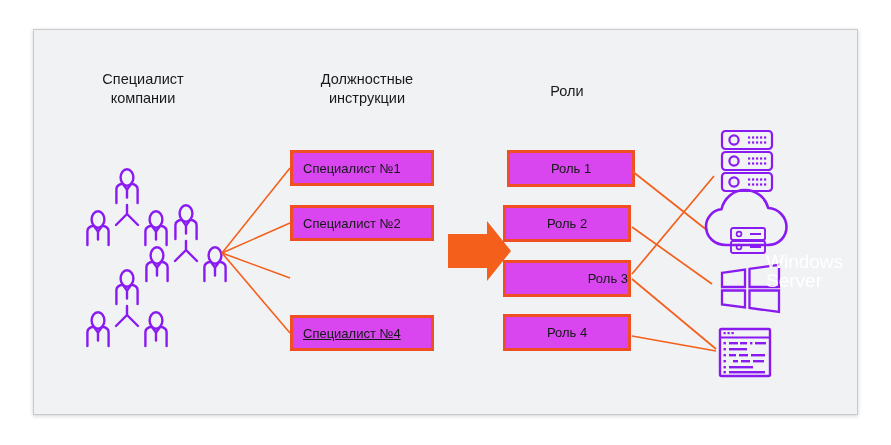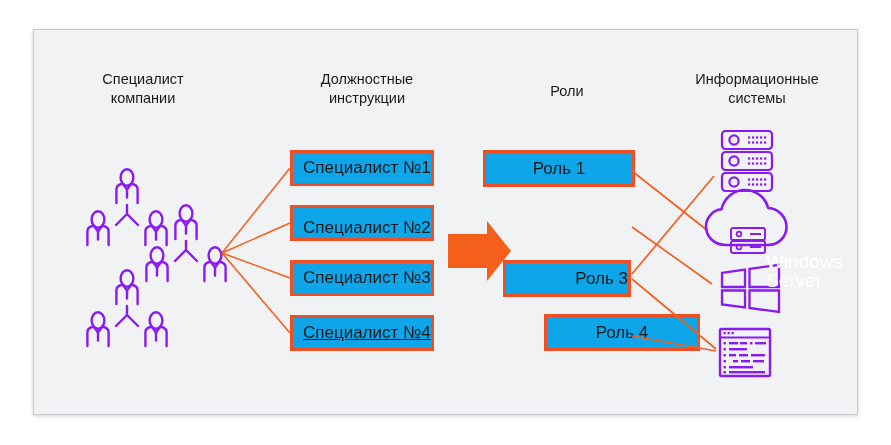--- a/index.html
+++ b/index.html
@@ -10,23 +10,23 @@
 
   #panel{position:absolute;left:33px;top:29px;width:825px;height:386px;
          background:#f1f2f4;border:1px solid #c9cacd;
          box-shadow:0 1px 4px rgba(0,0,0,.18);box-sizing:border-box;}
 
   
   .col-title{position:absolute;text-align:center;color:#1a1a1a;
              font-size:14.5px;line-height:19px;font-weight:400;white-space:pre-line;}
 
   
-  .obox{position:absolute;background:#0ea5e9;border:3px solid #f04e23;
+  .obox{position:absolute;background:#d946ef;border:3px solid #f04e23;
         box-sizing:border-box;display:flex;align-items:center;
-        color:#17181a;font-size:17px;}
+        color:#17181a;font-size:13px;}
   .obox.spec{justify-content:flex-start;padding-left:10px;}
   .obox.role{justify-content:center;}
 
   
   .ov{position:absolute;left:0;top:0;width:891px;height:445px;
       pointer-events:none;overflow:visible;}
 
   
   #winlabel{position:absolute;left:766px;top:252px;width:92px;
             color:#ffffff;font-size:19px;line-height:19px;white-space:pre-line;}
@@ -38,22 +38,20 @@
   <div id="panel"></div>
 
   <div class="col-title" style="left:68px;top:70px;width:150px;">Специалист
 компании</div>
 
   <div class="col-title" style="left:497px;top:82px;width:140px;">Роли</div>
 
   <div class="col-title" style="left:272px;top:70px;width:190px;">Должностные
 инструкции</div>
 
-  <div class="col-title" style="left:664px;top:70px;width:186px;">Информационные
-системы</div>
 
   <svg class="ov" viewBox="0 0 891 445">
     <defs>
 
       <g id="person">
         <ellipse cx="0" cy="-11.5" rx="6.4" ry="8.2" fill="none" stroke="#8a1bf0" stroke-width="2.4"></ellipse>
         <path d="M -10.6 14 L -10.6 0.2 C -10.6 -3.4 -7.0 -4.8 -4.2 -5.2
                  L 0 0.6 L 4.2 -5.2 C 7.0 -4.8 10.6 -3.4 10.6 0.2
                  L 10.6 14" fill="none" stroke="#8a1bf0" stroke-width="2.4" stroke-linecap="round" stroke-linejoin="round"></path>
         <path d="M 0 0.8 L 0 8.6" fill="none" stroke="#8a1bf0" stroke-width="2.4" stroke-linecap="round"></path>
@@ -83,41 +81,41 @@
       <line x1="222" y1="253" x2="290" y2="168"></line>
       <line x1="222" y1="253" x2="290" y2="223"></line>
       <line x1="222" y1="253" x2="290" y2="278"></line>
       <line x1="222" y1="253" x2="290" y2="333"></line>
     </g>
   </svg>
 
   <div class="obox spec" style="left:290px;top:150px;width:144px;height:36px;">
     <span>Специалист №1</span>
   </div>
-  <div class="obox spec" style="left:290px;top:205px;width:144px;height:36px;align-items:flex-end;">
+  <div class="obox spec" style="left:290px;top:205px;width:144px;height:36px;">
     <span>Специалист №2</span>
-  </div>
-  <div class="obox spec" style="left:290px;top:260px;width:144px;height:36px;">
-    <span>Специалист №3</span>
   </div>
   <div class="obox spec" style="left:290px;top:315px;width:144px;height:36px;text-decoration:underline;">
     <span>Специалист №4</span>
   </div>
 
   <svg class="ov" viewBox="0 0 891 445">
     <path d="M 448 234 L 487 234 L 487 221 L 511 251 L 487 281 L 487 268 L 448 268 Z" fill="#f4601c"></path>
   </svg>
 
-  <div class="obox role" style="left:483px;top:150px;width:152px;height:37px;text-align:right;">
+  <div class="obox role" style="left:507px;top:150px;width:128px;height:37px;text-align:right;">
     <span>Роль 1</span>
+  </div>
+  <div class="obox role" style="left:503px;top:205px;width:128px;height:37px;">
+    <span>Роль 2</span>
   </div>
   <div class="obox role" style="left:503px;top:260px;width:128px;height:37px;justify-content:flex-end;">
     <span>Роль 3</span>
   </div>
-  <div class="obox role" style="left:503px;top:314px;width:156px;height:37px;margin-left:41px;">
+  <div class="obox role" style="left:503px;top:314px;width:128px;height:37px;">
     <span>Роль 4</span>
   </div>
 
   <svg class="ov" viewBox="0 0 891 445">
     <g stroke="#f4601c" stroke-width="1.7" fill="none">
       <line x1="632" y1="171" x2="708" y2="231"></line>
       <line x1="632" y1="227" x2="712" y2="284"></line>
       <line x1="632" y1="274" x2="714" y2="176"></line>
       <line x1="632" y1="279" x2="716" y2="349"></line>
       <line x1="632" y1="336" x2="716" y2="351"></line>

